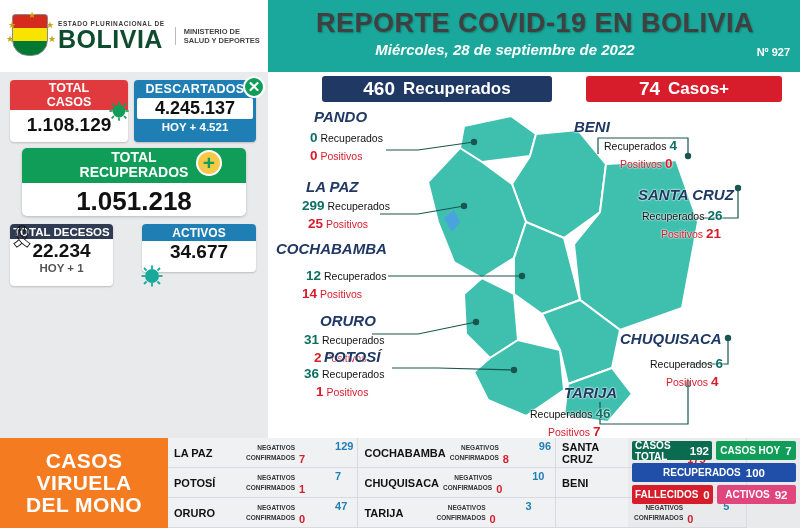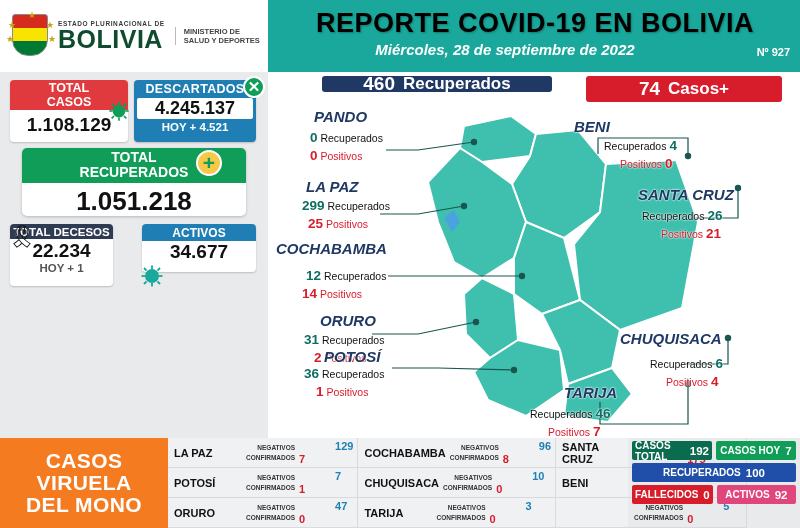--- a/index.html
+++ b/index.html
@@ -40,21 +40,21 @@
   .gov-main {
     font-size: 25px; font-weight: bold; color: #0f4c2f; letter-spacing: .5px;
     line-height: 1;
   }
   .ministry {
     margin-left: 10px; font-size: 7.5px; font-weight: bold; color: #444;
     line-height: 1.25; border-left: 1px solid #bbb; padding-left: 8px;
   }
   .title-main {
     position: absolute; left: 270px; top: 8px; width: 530px;
-    text-align: center; color: #000000; font-weight: bold;
+    text-align: center; color: #404040; font-weight: bold;
     font-size: 27px; letter-spacing: .5px;
     text-shadow: 1px 1px 2px rgba(0,0,0,.28);
   }
   .title-date {
     position: absolute; left: 270px; top: 41px; width: 470px;
     text-align: center; color: #ffffff; font-weight: bold;
     font-style: italic; font-size: 15px;
   }
   .title-num {
     position: absolute; right: 10px; top: 46px;
@@ -172,21 +172,21 @@
     text-align: center; padding: 3px 0 3px;
   }
   .olas {
     display: flex; padding: 6px 10px 0 10px; font-size: 13.5px;
   }
   .olas .col { flex: 1; line-height: 1.55; color: #111; }
   .olas .col.right { padding-left: 8px; }
 
   
   .banner-recuperados {
-    position: absolute; left: 322px; top: 76px; width: 230px; height: 16px;
+    position: absolute; left: 322px; top: 76px; width: 230px; height: 26px;
     background: #1f3864; border-radius: 3px;
     display: flex; align-items: center; justify-content: center; gap: 8px;
   }
   .banner-recuperados .num { color: #ffffff; font-size: 19px; font-weight: bold; }
   .banner-recuperados .lbl { color: #ffffff; font-size: 17px; font-weight: bold; }
   .banner-casos {
     position: absolute; left: 586px; top: 76px; width: 196px; height: 26px;
     background: #d71d2b; border-radius: 3px;
     display: flex; align-items: center; justify-content: center; gap: 8px;
   }

